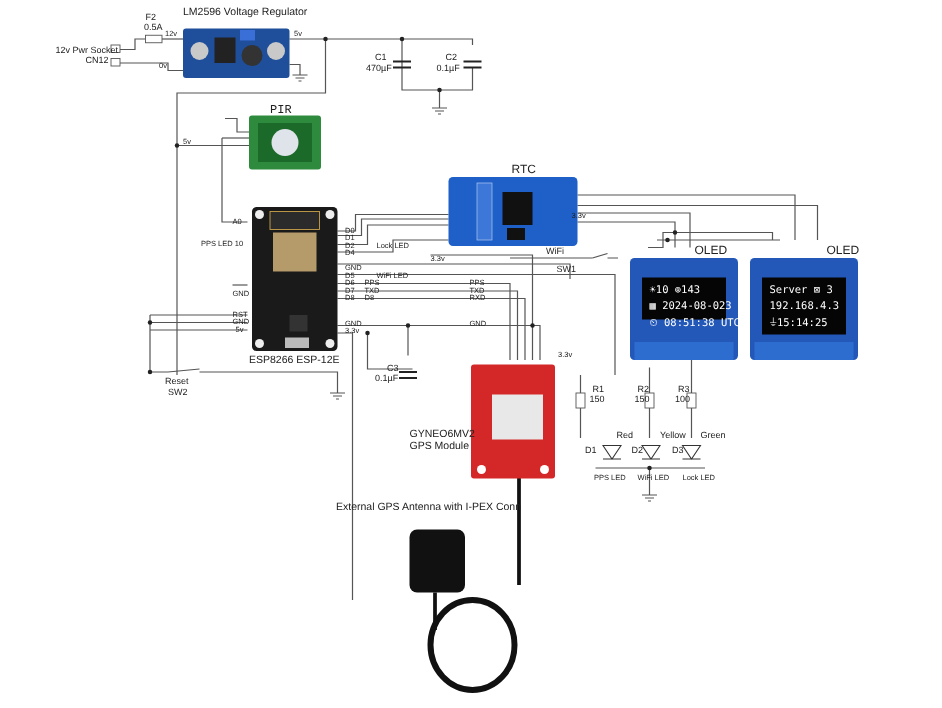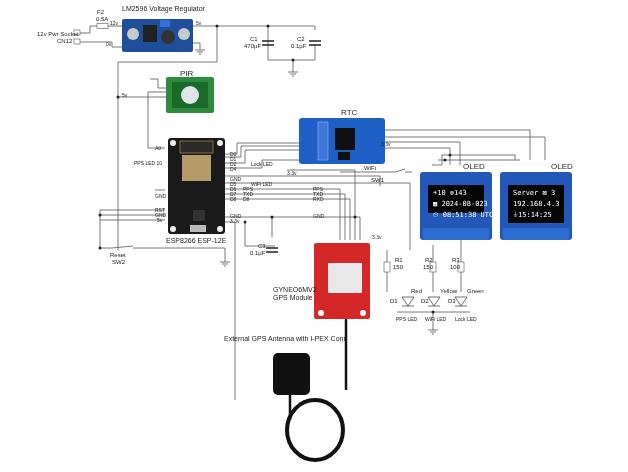--- a/index.html
+++ b/index.html
@@ -189,21 +189,21 @@
 <div class="lbl xs" style="left:106px;top:41px;">0v</div>
 <div class="lbl xs" style="left:196px;top:20px;">5v</div>
 
 <div class="lbl sm" style="left:250px;top:36px;">C1</div>
 <div class="lbl sm" style="left:244px;top:43px;">470µF</div>
 <div class="lbl sm" style="left:297px;top:36px;">C2</div>
 <div class="lbl sm" style="left:291px;top:43px;">0.1µF</div>
 <div class="lbl sm" style="left:258px;top:243px;">C3</div>
 <div class="lbl sm" style="left:250px;top:250px;">0.1µF</div>
 
-<div class="lbl lg" style="left:180px;top:69px;">PIR</div>
+<div class="lbl lg" style="left:180px;top:69px;font-family:Liberation Mono, monospace;">PIR</div>
 <div class="lbl xs" style="left:122px;top:92px;">5v</div>
 
 <div class="lbl md" style="left:166px;top:237px;">ESP8266 ESP-12E</div>
 <div class="lbl xs" style="left:155px;top:145px;">A0</div>
 <div class="lbl xs" style="left:134px;top:160px;">PPS LED 10</div>
 <div class="lbl xs" style="left:155px;top:193px;">GND</div>
 <div class="lbl xs" style="left:155px;top:207px;">RST</div>
 <div class="lbl xs" style="left:155px;top:212px;">GND</div>
 <div class="lbl xs" style="left:157px;top:217px;">5v</div>
 

